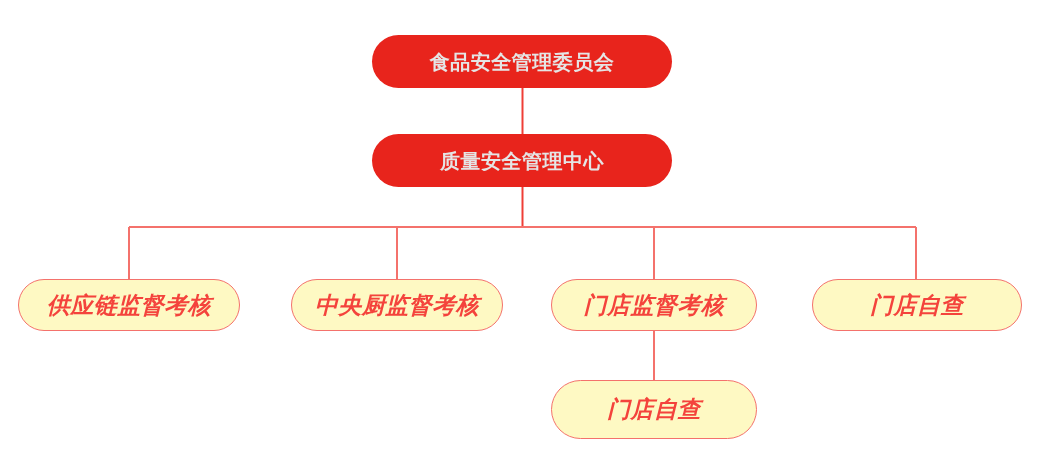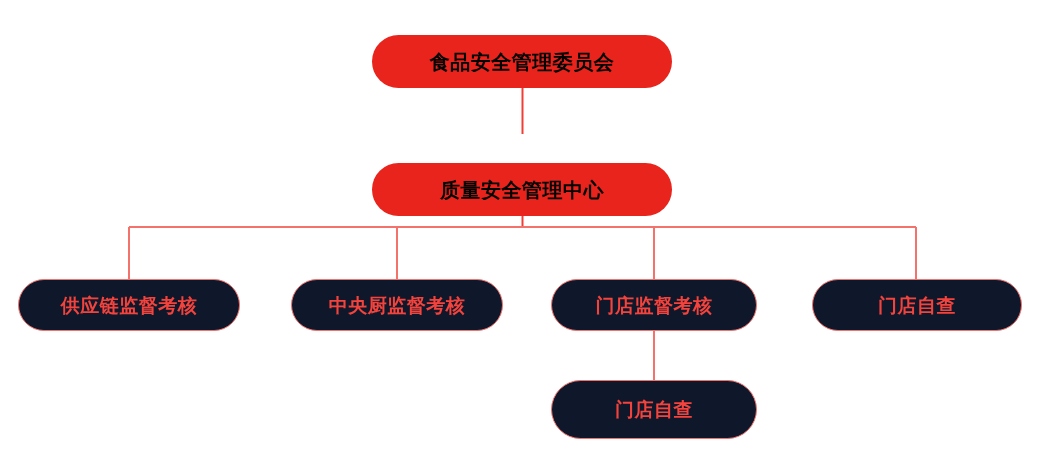--- a/index.html
+++ b/index.html
@@ -36,37 +36,38 @@
     white-space: nowrap;
     letter-spacing: 0.5px;
   }
   .node-label {
     display: block;
     line-height: 1;
   }
   
   .node.filled {
     background: #E8241C;
-    color: #000000;
+    color: #e5e5e5;
     font-size: 20px;
     font-weight: bold;
     border: none;
   }
   
   .node.outlined {
-    background: #0f172a;
+    background: #fef9c3;
     color: #F4433C;
-    font-size: 19px;
+    font-size: 23px;
     font-weight: bold;
     border: 1.5px solid #F4726C;
+    font-style: italic;
   }
 
   
   #node-committee      { left: 372px; top: 35px;  width: 300px; height: 53px; }
-  #node-qsc            { left: 372px; top: 134px; width: 300px; height: 53px; margin-top: 29px; }
+  #node-qsc            { left: 372px; top: 134px; width: 300px; height: 53px; }
 
   #node-supply-chain   { left: 18px;  top: 279px; width: 222px; height: 52px; }
   #node-central-kitchen{ left: 291px; top: 279px; width: 212px; height: 52px; }
   #node-store-audit    { left: 551px; top: 279px; width: 206px; height: 52px; }
   #node-risk-control   { left: 812px; top: 279px; width: 210px; height: 52px; }
 
   #node-store-self     { left: 551px; top: 380px; width: 206px; height: 59px; }
 </style>
 </head>
 <body>

